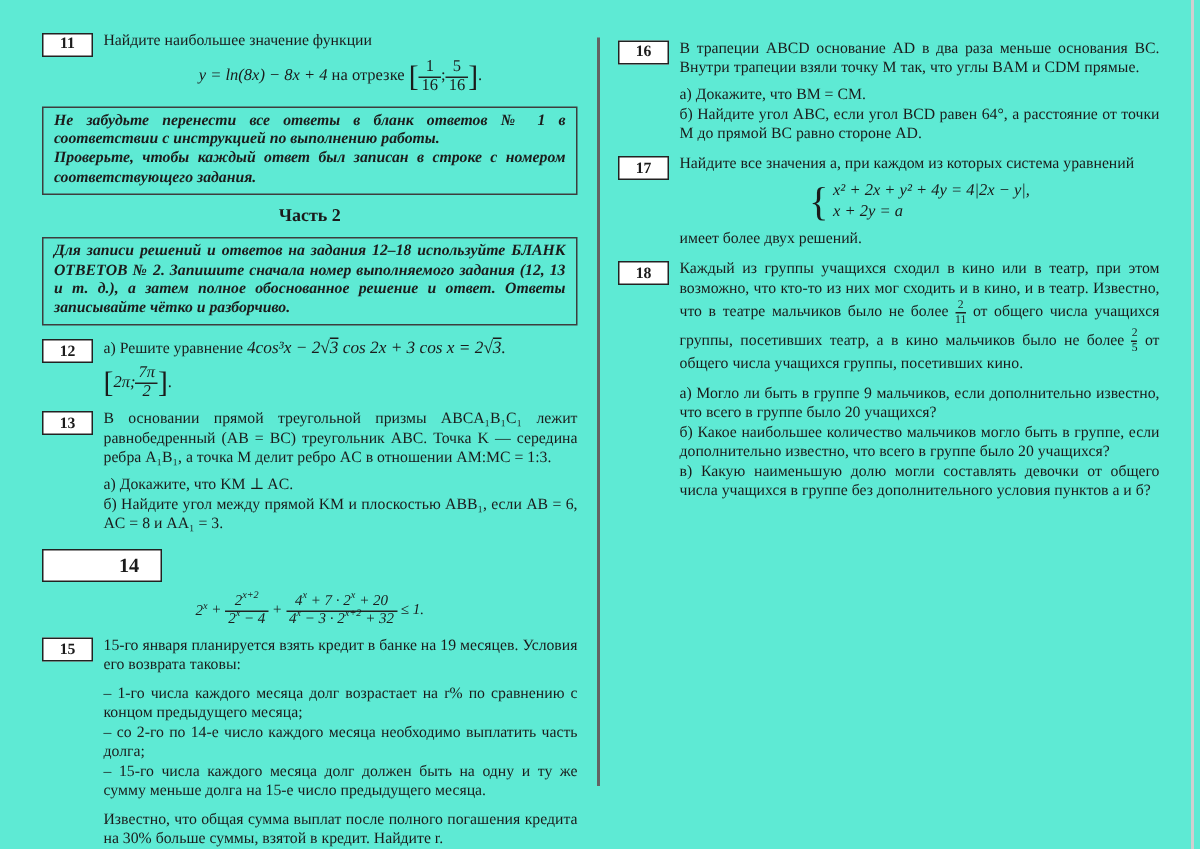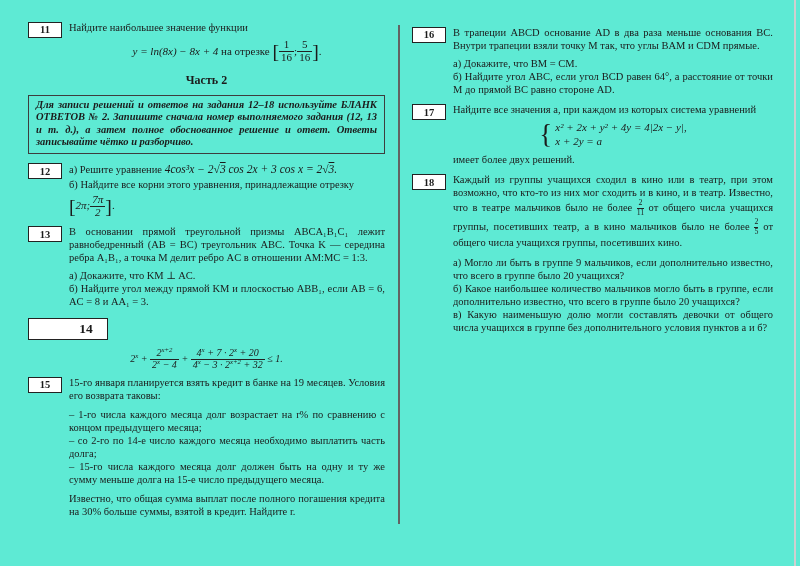--- a/index.html
+++ b/index.html
@@ -74,37 +74,40 @@
       <div class="prob-body">
         <p>Найдите наибольшее значение функции</p>
         <div class="display">
           <span class="math-it">y = ln(8x) − 8x + 4</span>
           <span>на отрезке</span>
           <span class="bigbr">[</span><span class="frac"><span class="fnum">1</span><span class="fden">16</span></span><span>;</span><span class="frac"><span class="fnum">5</span><span class="fden">16</span></span><span class="bigbr">]</span><span>.</span>
         </div>
       </div>
     </section>
 
+    <div class="notice">
+      <p>Не забудьте перенести все ответы в бланк ответов № 1 в соответствии с инструкцией по выполнению работы.</p>
+      <p>Проверьте, чтобы каждый ответ был записан в строке с номером соответствующего задания.</p>
+    </div>
 
     <div class="part2-heading">Часть 2</div>
 
     <div class="notice" style="margin-bottom:8px;">
       <p class="just">Для записи решений и ответов на задания 12–18 используйте БЛАНК ОТВЕТОВ № 2. Запишите сначала номер выполняемого задания (12, 13 и т. д.), а затем полное обоснованное решение и ответ. Ответы записывайте чётко и разборчиво.</p>
     </div>
 
     <section class="problem" style="margin-bottom:6px;">
       <div class="num-box">
         <span>12</span>
       </div>
       <div class="prob-body">
         <p>
           <span>а) Решите уравнение</span>
           <span class="eq math-it"><span>4cos³x − 2</span><span class="sqrt"><span>√</span><span class="rad">3</span></span><span> cos 2x + 3 cos x = 2</span><span class="sqrt"><span>√</span><span class="rad">3</span></span><span>.</span></span>
         </p>
-        <p style="margin-top:2px;">б) Найдите все корни этого уравнения, принадлежащие отрезку</p>
         <div style="margin-top:3px; font-size:11px;">
           <span class="bigbr">[</span><span class="math-it">2π;</span><span class="frac math-it"><span class="fnum">7π</span><span class="fden">2</span></span><span class="bigbr">]</span><span>.</span>
         </div>
       </div>
     </section>
 
     <section class="problem" style="margin-bottom:9px;">
       <div class="num-box">
         <span>13</span>
       </div>

